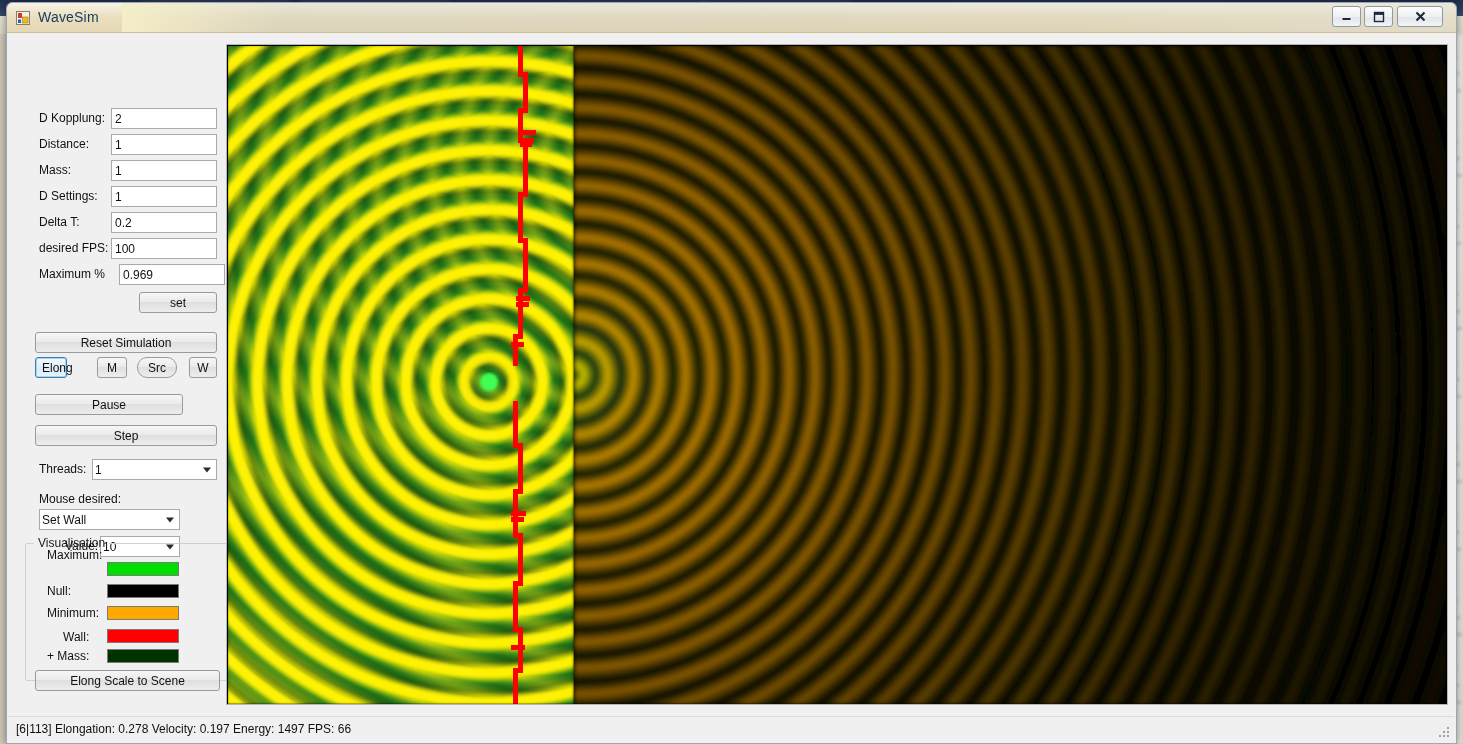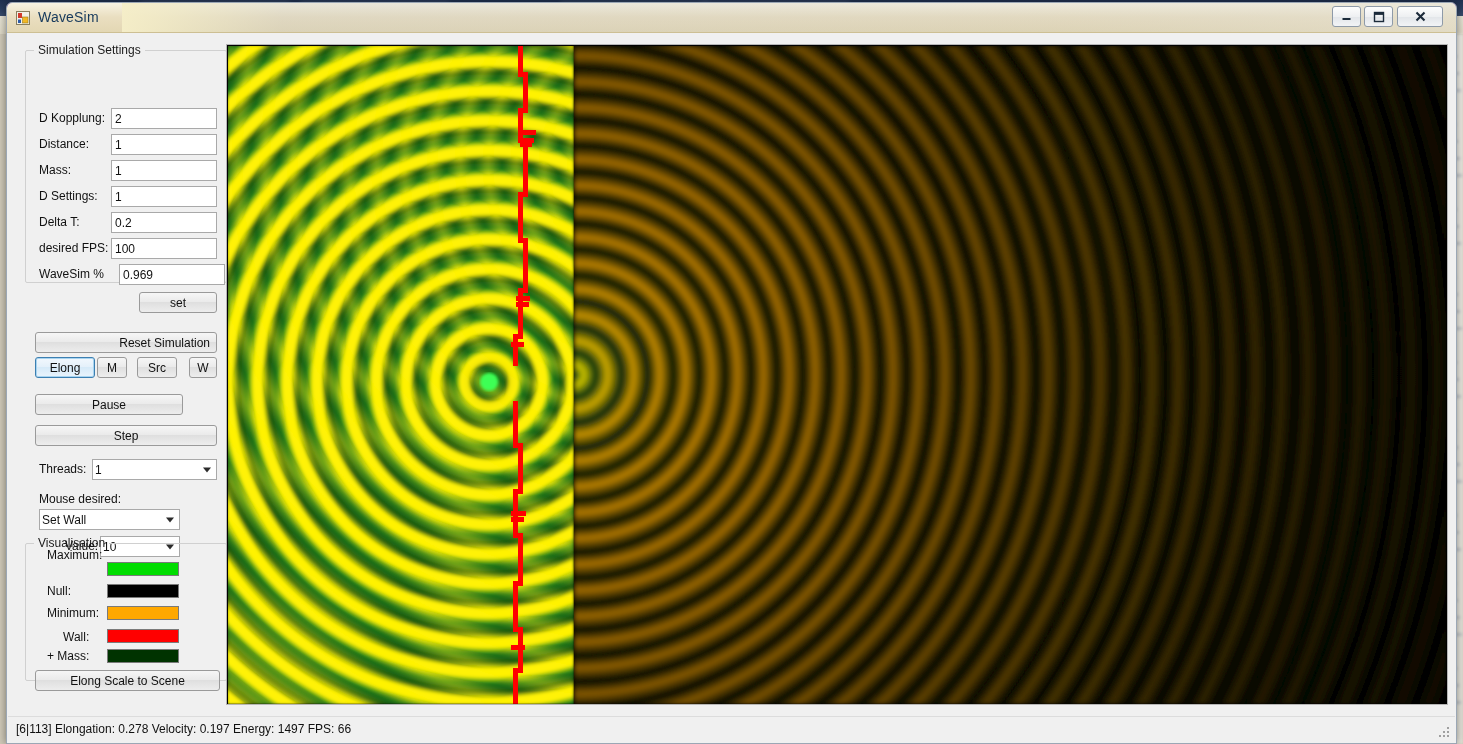--- a/index.html
+++ b/index.html
@@ -245,52 +245,49 @@
       <svg width="13" height="13" viewBox="0 0 13 13">
         <path d="M2.5 2.5 L10.5 10.5 M10.5 2.5 L2.5 10.5" stroke="#1b2a3a" stroke-width="2.1" stroke-linecap="butt"></path>
       </svg>
     </div>
   </div>
 
   <div id="client">
 
     <div id="sidebar">
 
-      <fieldset class="group" id="grp-sim">
-        <legend>Simulation Settings</legend>
-      </fieldset>
 
       <div class="lbl" style="left:24px; top:67px;">D Kopplung:</div>
       <input class="tb" style="left: 96px; top: 67px; width: 106px;" value="2">
 
       <div class="lbl" style="left:24px; top:93px;">Distance:</div>
       <input class="tb" style="left: 96px; top: 93px; width: 106px;" value="1">
 
       <div class="lbl" style="left:24px; top:119px;">Mass:</div>
       <input class="tb" style="left: 96px; top: 119px; width: 106px;" value="1">
 
       <div class="lbl" style="left:24px; top:145px;">D Settings:</div>
       <input class="tb" style="left: 96px; top: 145px; width: 106px;" value="1">
 
       <div class="lbl" style="left:24px; top:171px;">Delta T:</div>
       <input class="tb" style="left: 96px; top: 171px; width: 106px;" value="0.2">
 
       <div class="lbl" style="left:24px; top:197px;">desired FPS:</div>
       <input class="tb" style="left: 96px; top: 197px; width: 106px;" value="100">
 
-      <div class="lbl" style="left:24px; top:223px;">WaveSim %</div>
+      <div class="lbl" style="left:24px; top:223px;">Maximum %</div>
       <input class="tb" style="left: 104px; top: 223px; width: 106px;" value="0.969">
 
       <button class="btn" style="left:124px; top:251px; width:78px; height:21px;">set</button>
 
-      <button class="btn" style="left:20px; top:291px; width:182px; height:21px;text-align:right;">Reset Simulation</button>
-
-      <button class="btn focused" style="left:20px; top:316px; width:60px; height:21px;">Elong</button>
+      <button class="btn" style="left:20px; top:291px; width:182px; height:21px;">Reset Simulation</button>
+
+      <button class="btn focused" style="left:20px; top:316px; width:32px; height:21px;">Elong</button>
       <button class="btn" style="left:82px; top:316px; width:30px; height:21px;">M</button>
-      <button class="btn" style="left:122px; top:316px; width:40px; height:21px;">Src</button>
+      <button class="btn" style="left:122px; top:316px; width:40px; height:21px;border-radius:10px;">Src</button>
       <button class="btn" style="left:174px; top:316px; width:28px; height:21px;">W</button>
 
       <button class="btn" style="left:20px; top:353px; width:148px; height:21px;">Pause</button>
       <button class="btn" style="left:20px; top:384px; width:182px; height:21px;">Step</button>
 
       <div class="lbl" style="left:24px; top:418px;">Threads:</div>
       <div class="cb-wrap" style="left:77px; top:418px; width:125px; height:21px;">
         <select class="cb" style="left:0; top:0; width:125px;">
           <option>1</option>
         </select>

